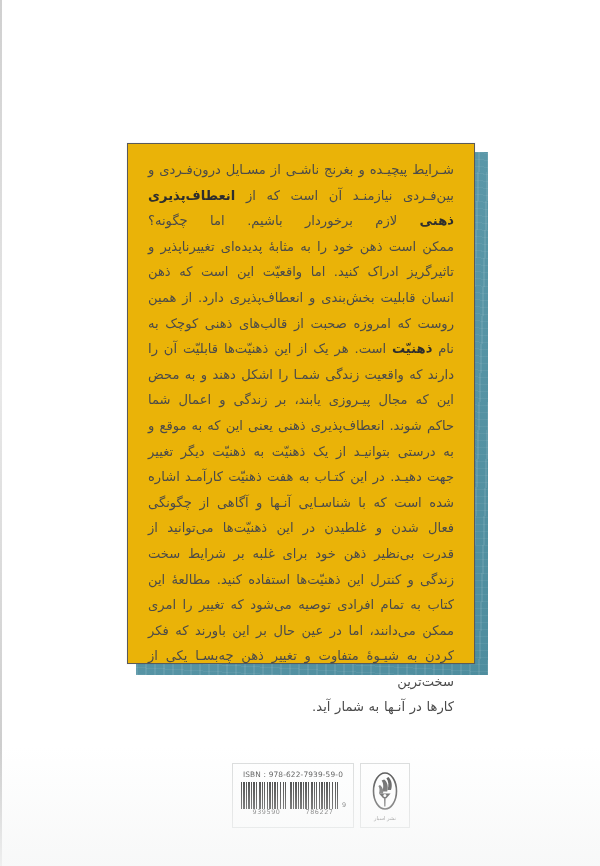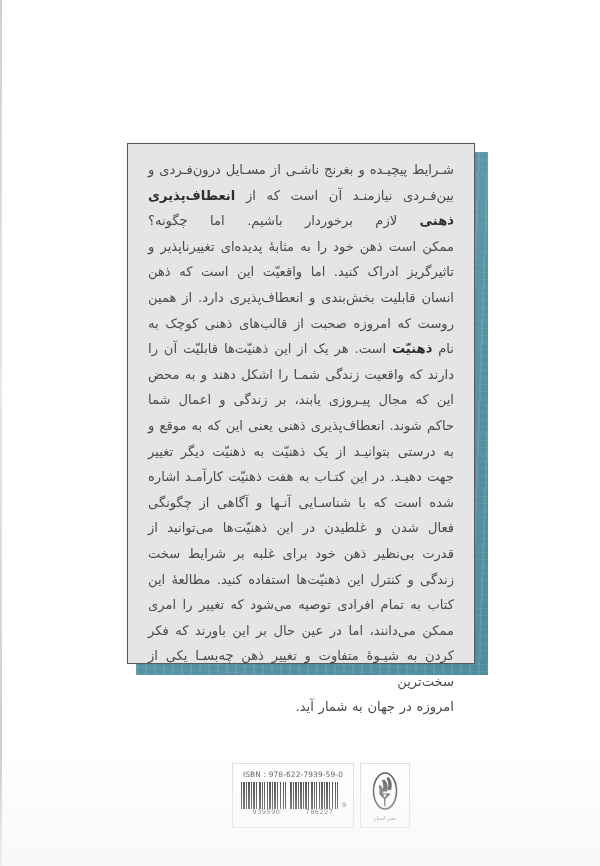--- a/index.html
+++ b/index.html
@@ -57,21 +57,21 @@
     opacity: .85;
   }
 
   
   #blurb-card {
     position: absolute;
     left: 127px;
     top: 143px;
     width: 348px;
     height: 521px;
-    background: #e5e5e5;
+    background: #eab308;
     border: 1.4px solid #5a5a5a;
     box-sizing: border-box;
     box-shadow: 0 0 0 0.5px rgba(0,0,0,0.05);
   }
 
   #blurb-text {
     position: absolute;
     left: 20px;
     right: 20px;
     top: 13px;
@@ -198,21 +198,21 @@
 <body>
 
 <div id="scan-left-edge"></div>
 
 <div id="blurb-shadow"></div>
 
 <div id="blurb-card" style="border-color: rgb(90, 90, 90);">
   <div id="blurb-text">
     <p><span>شـرایط پیچیـده و بغرنج ناشـی از مسـایل درون‌فـردی و بین‌فـردی نیازمنـد آن است که از </span><b>انعطاف‌پذیری ذهنی</b><span> لازم برخوردار باشیم. اما چگونه؟</span></p>
     <p><span>ممکن است ذهن خود را به مثابۀ پدیده‌ای تغییرناپذیر و تاثیرگریز ادراک کنید. اما واقعیّت این است که ذهن انسان قابلیت بخش‌بندی و انعطاف‌پذیری دارد. از همین روست که امروزه صحبت از قالب‌های ذهنی کوچک به نام </span><b>ذهنیّت</b><span> است. هر یک از این ذهنیّت‌ها قابلیّت آن را دارند که واقعیت زندگی شمـا را اشکل دهند و به محض این که مجال پیـروزی یابند، بر زندگی و اعمال شما حاکم شوند. انعطاف‌پذیری ذهنی یعنی این که به موقع و به درستی بتوانیـد از یک ذهنیّت به ذهنیّت دیگر تغییر جهت دهیـد. در این کتـاب به هفت ذهنیّت کارآمـد اشاره شده است که با شناسـایی آنـها و آگاهی از چگونگی فعال شدن و غلطیدن در این ذهنیّت‌ها می‌توانید از قدرت بی‌نظیر ذهن خود برای غلبه بر شرایط سخت زندگی و کنترل این ذهنیّت‌ها استفاده کنید. مطالعۀ این کتاب به تمام افرادی توصیه می‌شود که تغییر را امری ممکن می‌دانند، اما در عین حال بر این باورند که فکر کردن به شیـوۀ متفاوت و تغییر ذهن چه‌بسـا یکی از سخت‌ترین</span></p>
-    <p><span>امروزه در جهان به شمار آید.</span></p>
+    <p><span>کارها در آنـها به شمار آید.</span></p>
   </div>
 </div>
 
 <div id="bottom-marks">
 
   <div id="publisher-logo-box" class="mark-box">
     <svg id="publisher-nib-icon" viewBox="0 0 28 42">
       <ellipse cx="14" cy="20" rx="11.5" ry="18" fill="none" stroke="#3a3a3a" stroke-width="1.6"></ellipse>
       <path d="M17.5 6 C21 9.5 21.5 15 20 19 L16.5 19 C18 14.5 17.6 10 15.4 7.2 Z" fill="#3b3b3b"></path>
       <path d="M13.2 8.5 C16.6 11 17.6 16 16.2 20.5 L11.4 20.5 C12.8 16.4 12.4 11.8 10.6 9.6 Z" fill="#4a4a4a"></path>

